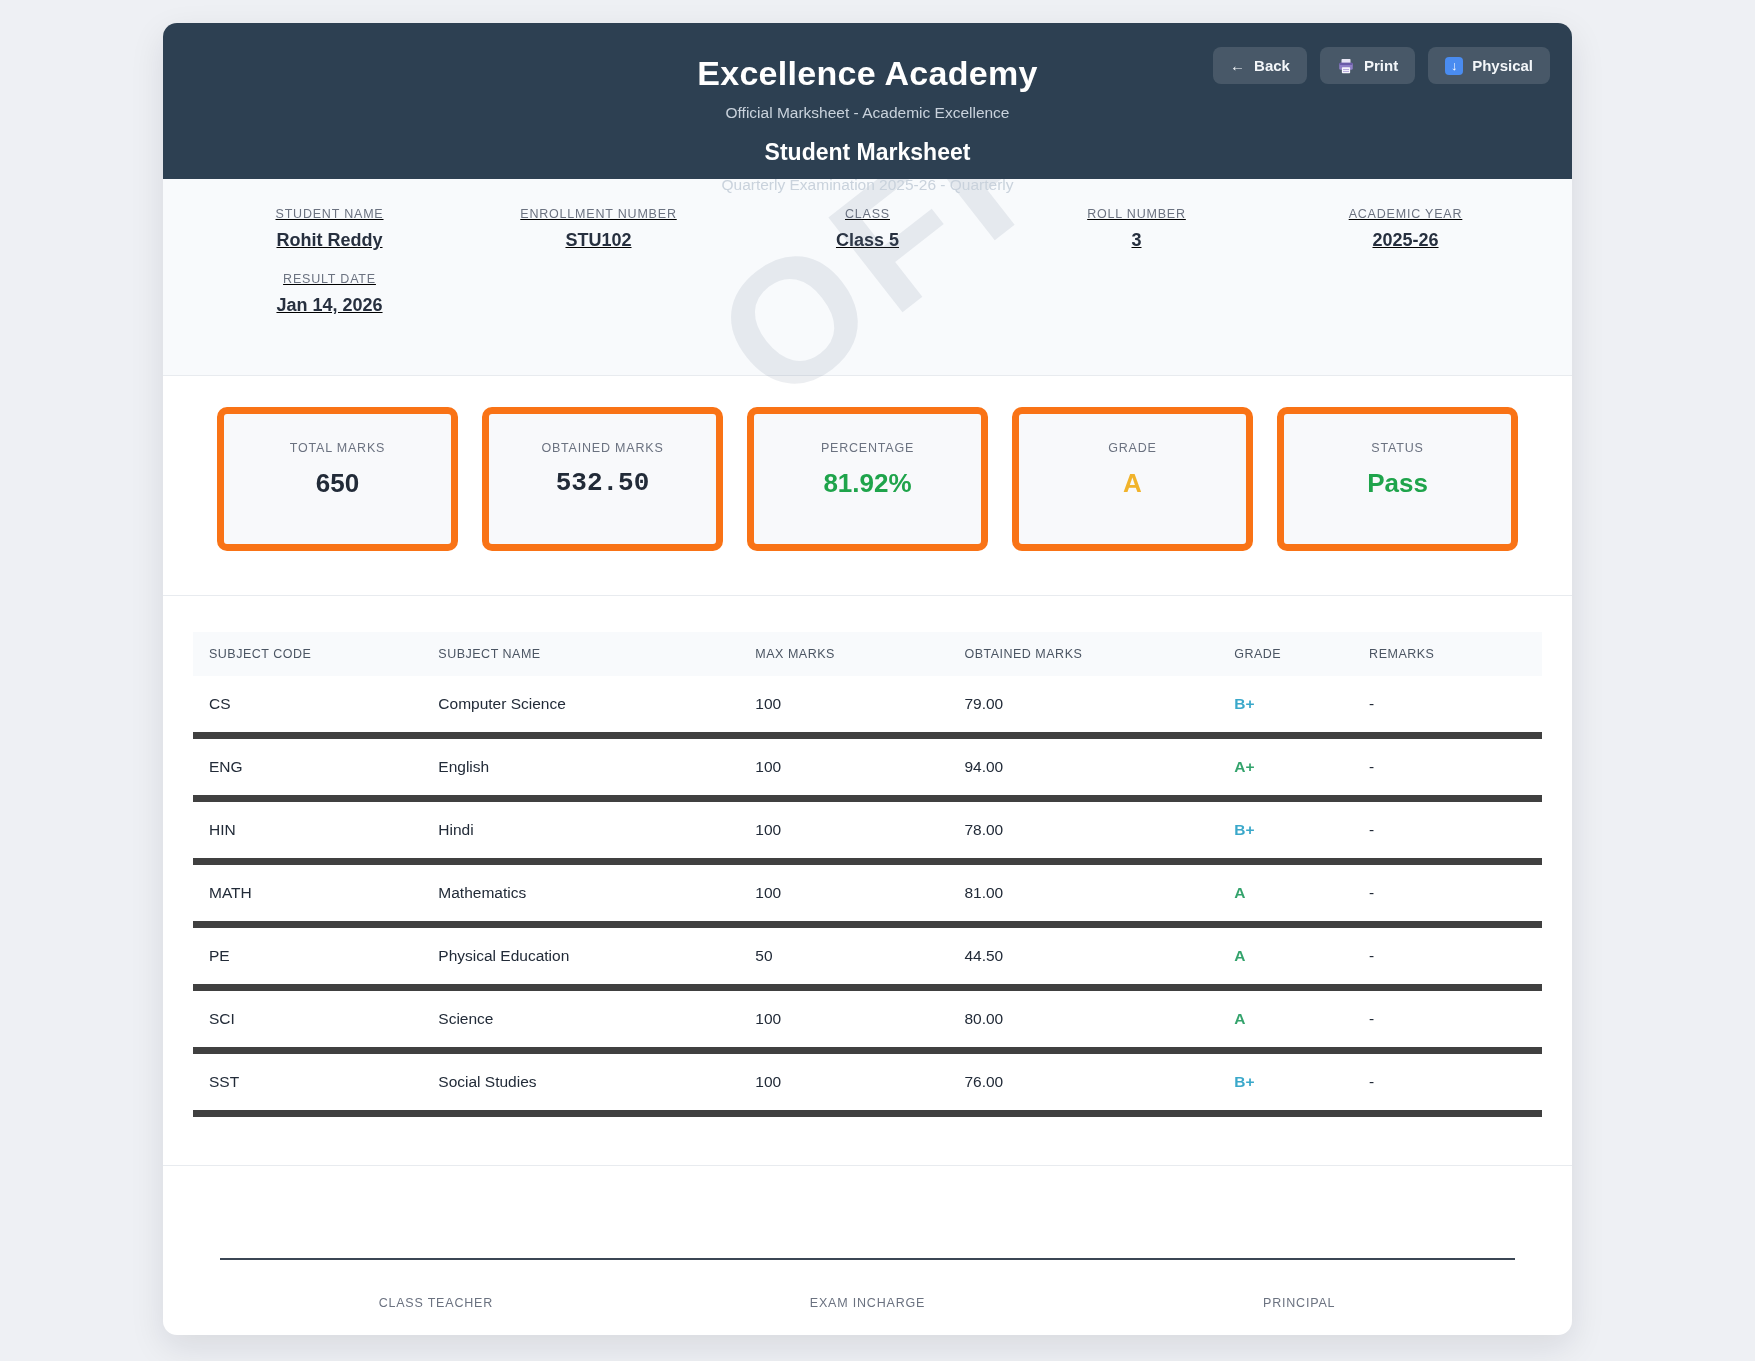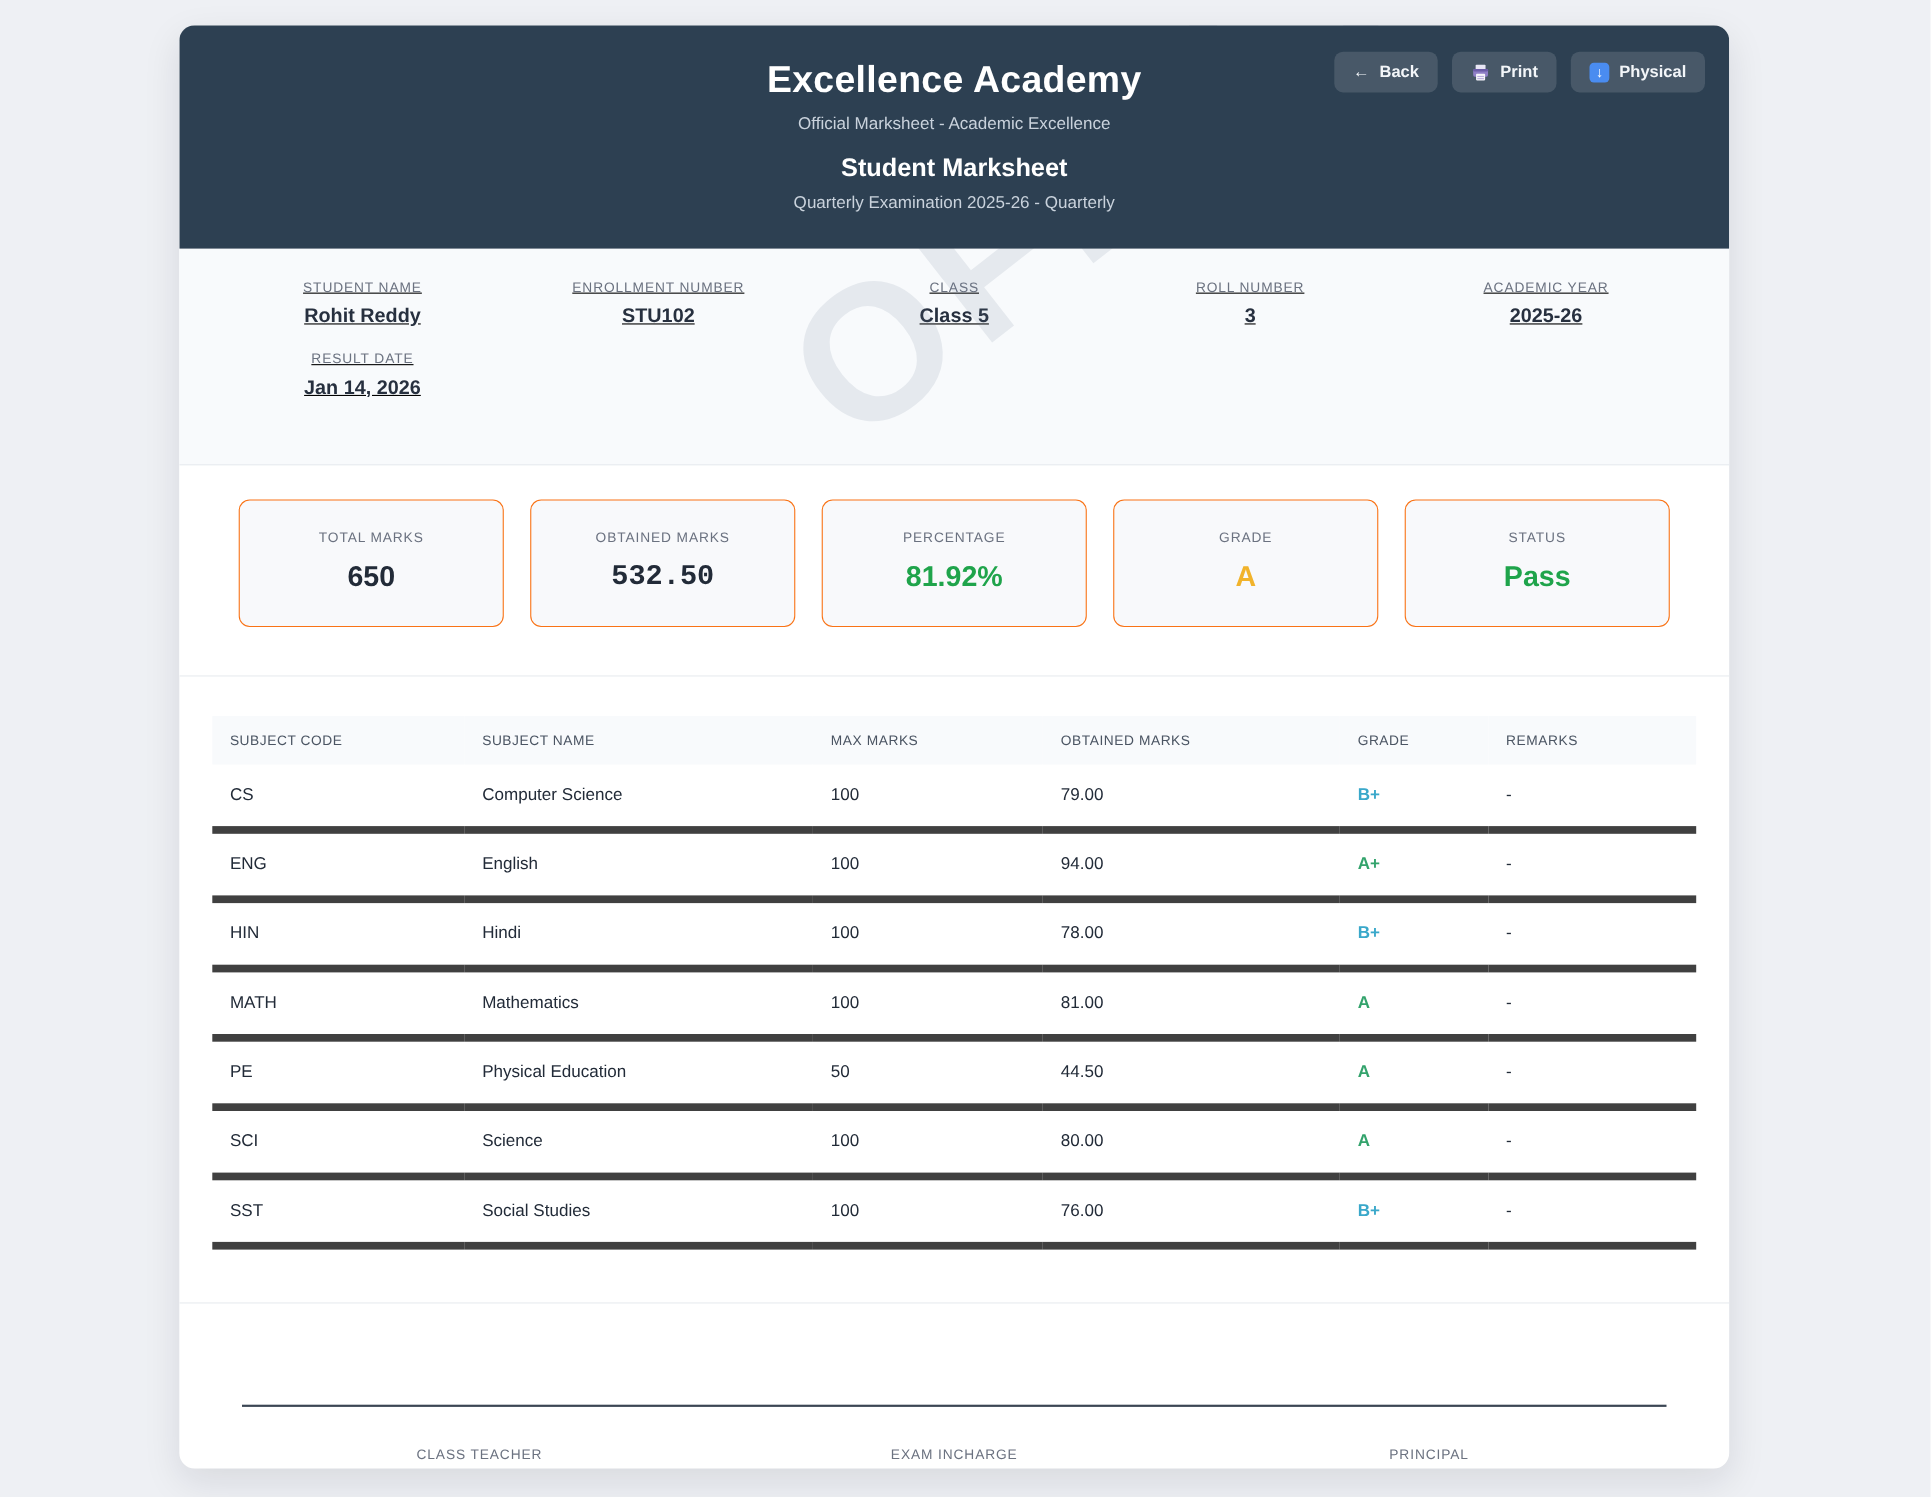--- a/index.html
+++ b/index.html
@@ -13,21 +13,21 @@
   .card {
     position:absolute; left:163px; top:23px;
     width:1409px; height:1312px;
     background:#ffffff; border-radius:14px;
     box-shadow:0 12px 34px rgba(15,23,42,.10);
     overflow:hidden;
   }
   
   .header {
     position:relative; z-index:3;
-    height:203px; background:#2d4052;
+    height:156px; background:#2d4052;
     color:#ffffff; text-align:center;
     padding-top:31px;
   }
   .school-name { font-size:34px; font-weight:700; letter-spacing:.3px; }
   .tagline { font-size:15.5px; color:#c9d2dc; margin-top:11px; }
   .doc-title { font-size:23px; font-weight:700; margin-top:17px; }
   .exam-line { font-size:15.5px; color:#c9d2dc; margin-top:10px; }
   .header-buttons {
     position:absolute; top:24px; right:22px;
     display:flex; gap:13px;
@@ -67,22 +67,22 @@
   .info-item { text-align:center; }
   .info-label {
     font-size:12.5px; letter-spacing:.8px; color:#6b7280;
     text-transform:uppercase; margin-bottom:9px;
   }
   .info-value { font-size:18px; font-weight:700; color:#27303f; }
   
   .summary { background:#ffffff; border-bottom:1px solid #e8ebef; padding:31px 54px 44px; }
   .summary-grid { display:grid; grid-template-columns:repeat(5,1fr); gap:24px; }
   .sumcard {
-    background:#f8f9fb; border:1px solid #f97316; border-radius:10px;
-    text-align:center; padding:27px 8px 29px;
+    background:#f8f9fb; border:7px solid #f97316; border-radius:10px;
+    text-align:center; padding:27px 8px 45px;
   }
   .sum-label {
     font-size:12.5px; letter-spacing:.8px; color:#6b7280;
     text-transform:uppercase; margin-bottom:13px;
   }
   .sum-value { font-size:26px; font-weight:700; color:#222b38; }
   
   .table-section { padding:36px 30px 48px; border-bottom:1px solid #e8ebef; }
   table { width:100%; border-collapse:collapse; }
   thead th {

